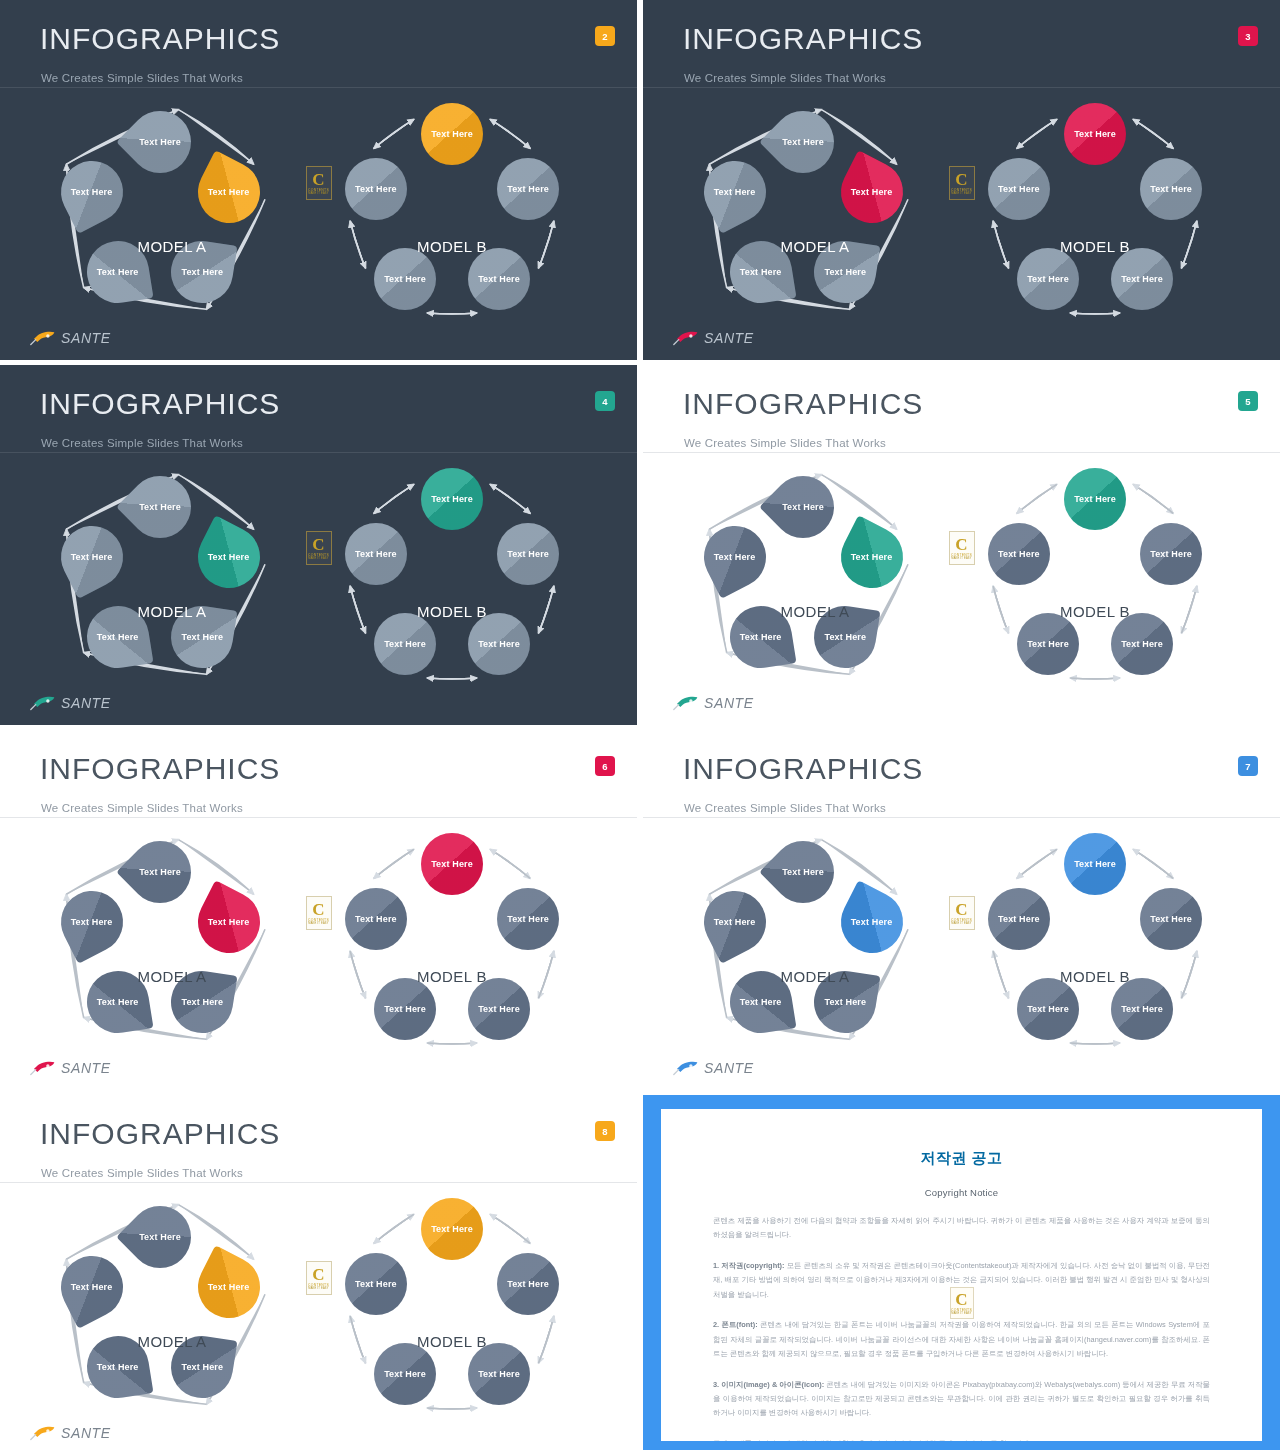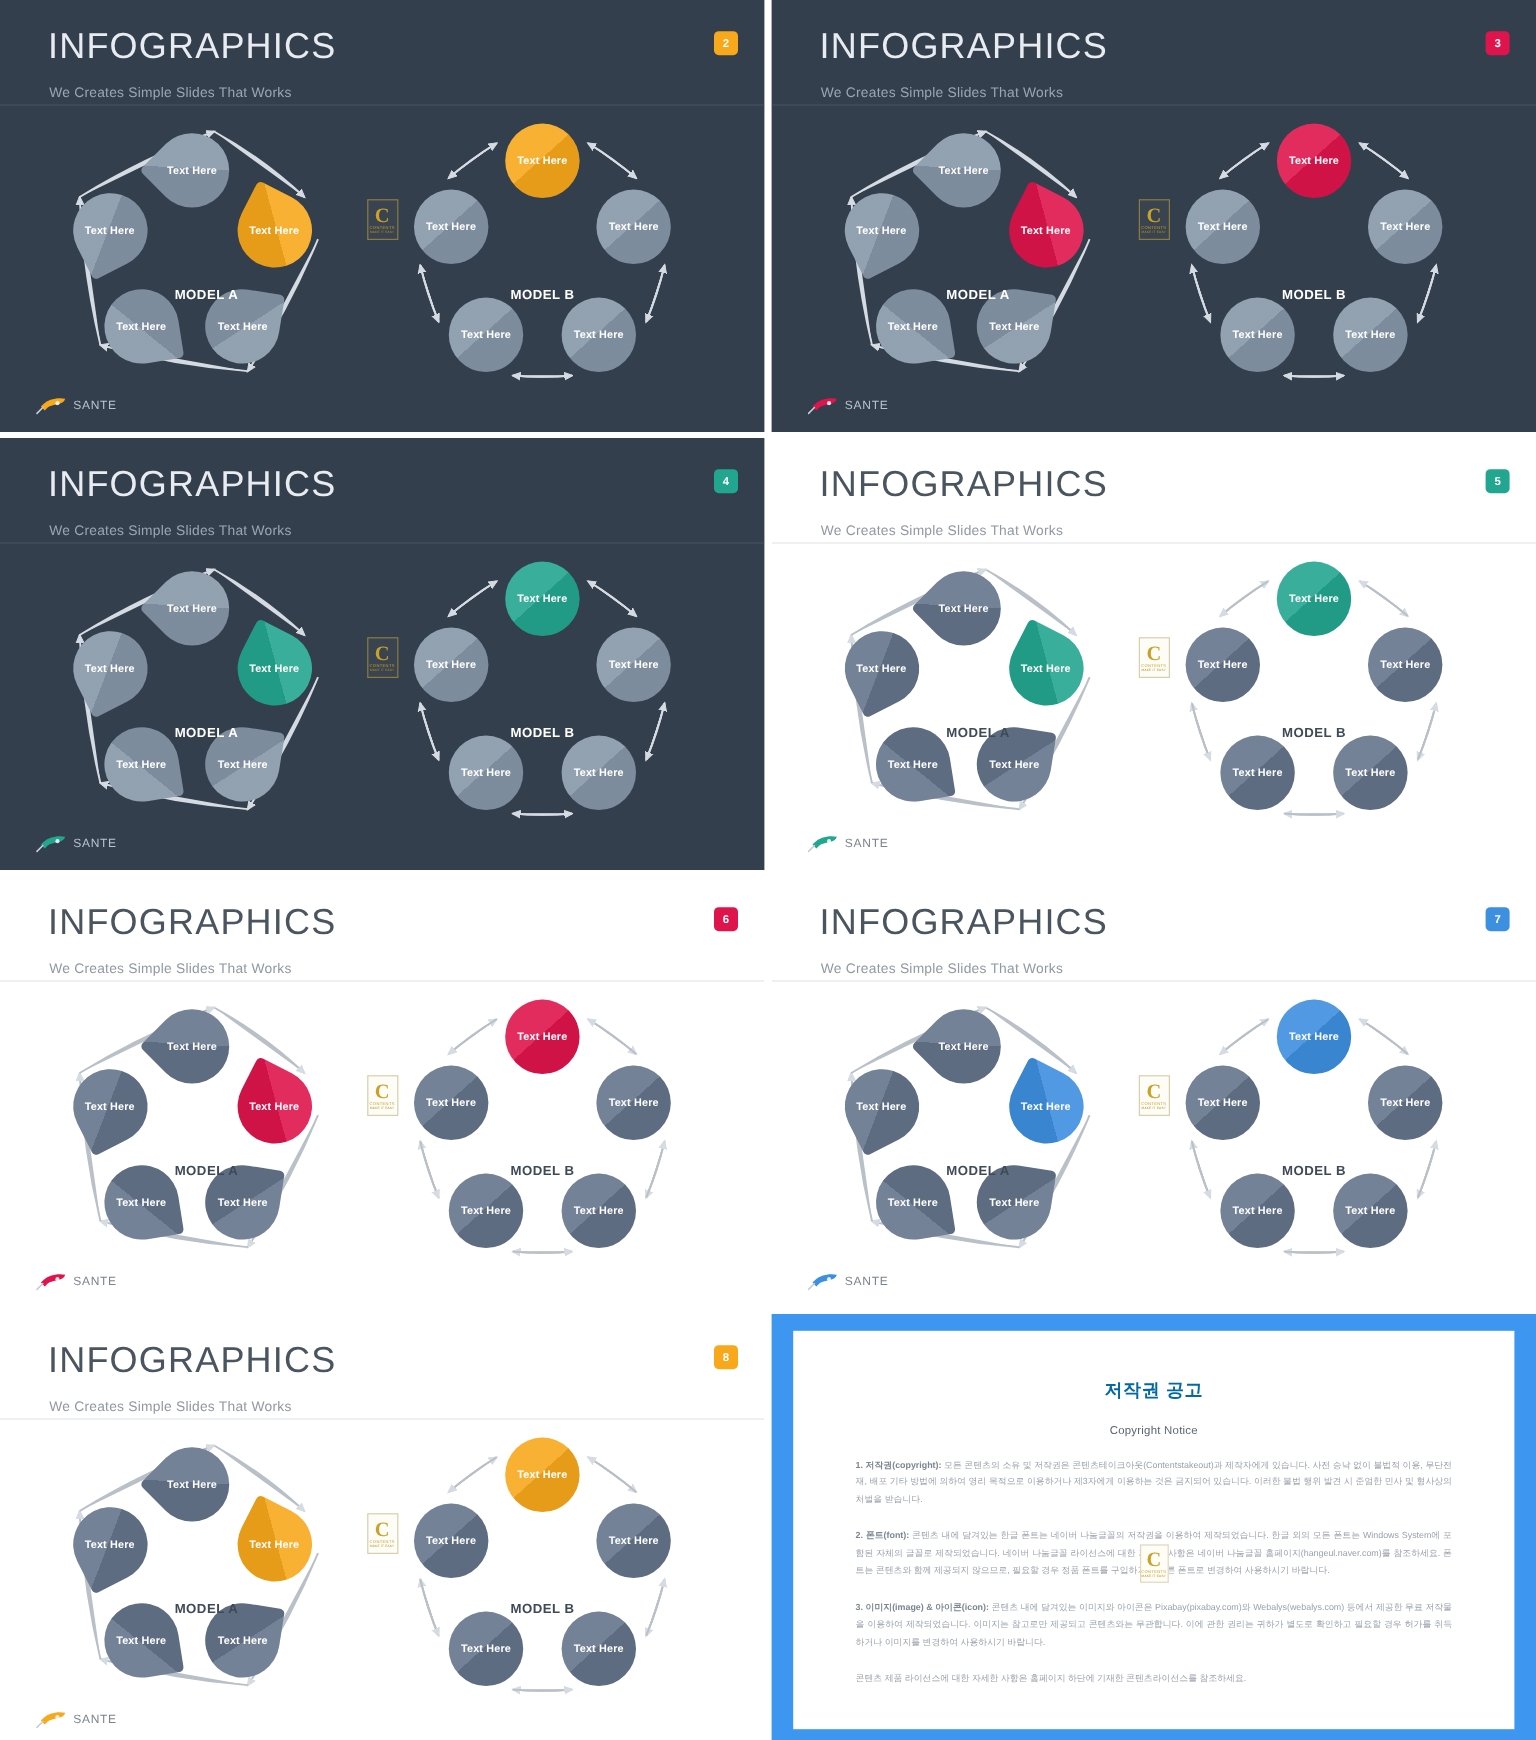--- a/index.html
+++ b/index.html
@@ -54,21 +54,21 @@
     display: flex; align-items: center; justify-content: center;
   }
 
   
   .footer-logo {
     position: absolute; left: 30px; bottom: 14px;
     display: flex; align-items: center; gap: 5px;
   }
   .rocket { width: 26px; height: 16px; display:block; }
   .brand {
-    font-size: 10px; letter-spacing: .6px; font-weight: 400;
+    font-size: 14px; letter-spacing: .6px; font-weight: 400; font-style: italic;
   }
   .dark .brand { color: #b9c3cd; }
   .light .brand { color: #7b848e; }
 
   
   .contents-logo {
     position: absolute; left: 50%; top: 183px;
     transform: translate(-50%,-50%);
     width: 26px; height: 34px;
     display: flex; flex-direction: column;
@@ -82,21 +82,21 @@
     color: #c9a227; letter-spacing: 0;
   }
   .cl-t1 { font-size: 3.4px; color: #c9a227; letter-spacing: .3px; margin-top: 1px; }
   .cl-t2 { font-size: 2.6px; color: #b39220; letter-spacing: .2px; }
 
   
   .stage { position: absolute; left: 0; top: 88px; right: 0; bottom: 0; }
 
   .model-label {
     position: absolute;
-    font-size: 11px; font-weight: 700; letter-spacing: .4px;
+    font-size: 15px; font-weight: 400; letter-spacing: .4px;
     transform: translate(-50%,-50%);
     white-space: nowrap;
   }
   .dark .model-label { color: #ffffff; }
   .light .model-label { color: #3f4a56; }
 
   .node {
     position: absolute;
     width: 62px; height: 62px;
     transform: translate(-50%,-50%);
@@ -811,20 +811,21 @@
     <circle cx="22" cy="6.5" r="2.1" fill="#ffffff" opacity=".85"></circle>
     <path d="M7 11 L1 17" stroke="#c6cdd5" stroke-width="1.6" fill="none" stroke-linecap="round"></path>
   </svg>
       <span class="brand">SANTE</span>
     </div>
   </div>
     <div class="slide cslide">
     <div class="cpaper">
       <div class="ctitle-ko">저작권 공고</div>
       <div class="ctitle-en">Copyright Notice</div>
+      <div class="cpara">콘텐츠 제품을 사용하기 전에 다음의 협약과 조항들을 자세히 읽어 주시기 바랍니다. 귀하가 이 콘텐츠 제품을 사용하는 것은 사용자 계약과 보증에 동의하셨음을 알려드립니다.</div>
       <div class="cpara"><b>1. 저작권(copyright):</b> 모든 콘텐츠의 소유 및 저작권은 콘텐츠테이크아웃(Contentstakeout)과 제작자에게 있습니다. 사전 승낙 없이 불법적 이용, 무단전재, 배포 기타 방법에 의하여 영리 목적으로 이용하거나 제3자에게 이용하는 것은 금지되어 있습니다. 이러한 불법 행위 발견 시 준엄한 민사 및 형사상의 처벌을 받습니다.</div>
       <div class="cpara"><b>2. 폰트(font):</b> 콘텐츠 내에 담겨있는 한글 폰트는 네이버 나눔글꼴의 저작권을 이용하여 제작되었습니다. 한글 외의 모든 폰트는 Windows System에 포함된 자체의 글꼴로 제작되었습니다. 네이버 나눔글꼴 라이선스에 대한 자세한 사항은 네이버 나눔글꼴 홈페이지(hangeul.naver.com)를 참조하세요. 폰트는 콘텐츠와 함께 제공되지 않으므로, 필요할 경우 정품 폰트를 구입하거나 다른 폰트로 변경하여 사용하시기 바랍니다.</div>
       <div class="cpara"><b>3. 이미지(image) &amp; 아이콘(icon):</b> 콘텐츠 내에 담겨있는 이미지와 아이콘은 Pixabay(pixabay.com)와 Webalys(webalys.com) 등에서 제공한 무료 저작물을 이용하여 제작되었습니다. 이미지는 참고로만 제공되고 콘텐츠와는 무관합니다. 이에 관한 권리는 귀하가 별도로 확인하고 필요할 경우 허가를 취득하거나 이미지를 변경하여 사용하시기 바랍니다.</div>
       <div class="cpara">콘텐츠 제품 라이선스에 대한 자세한 사항은 홈페이지 하단에 기재한 콘텐츠라이선스를 참조하세요.</div>
       <div class="cstamp">
         <span class="cl-c">C</span>
         <span class="cl-t1">CONTENTS</span>
         <span class="cl-t2">MAKE IT EASY</span>
       </div>
     </div>

